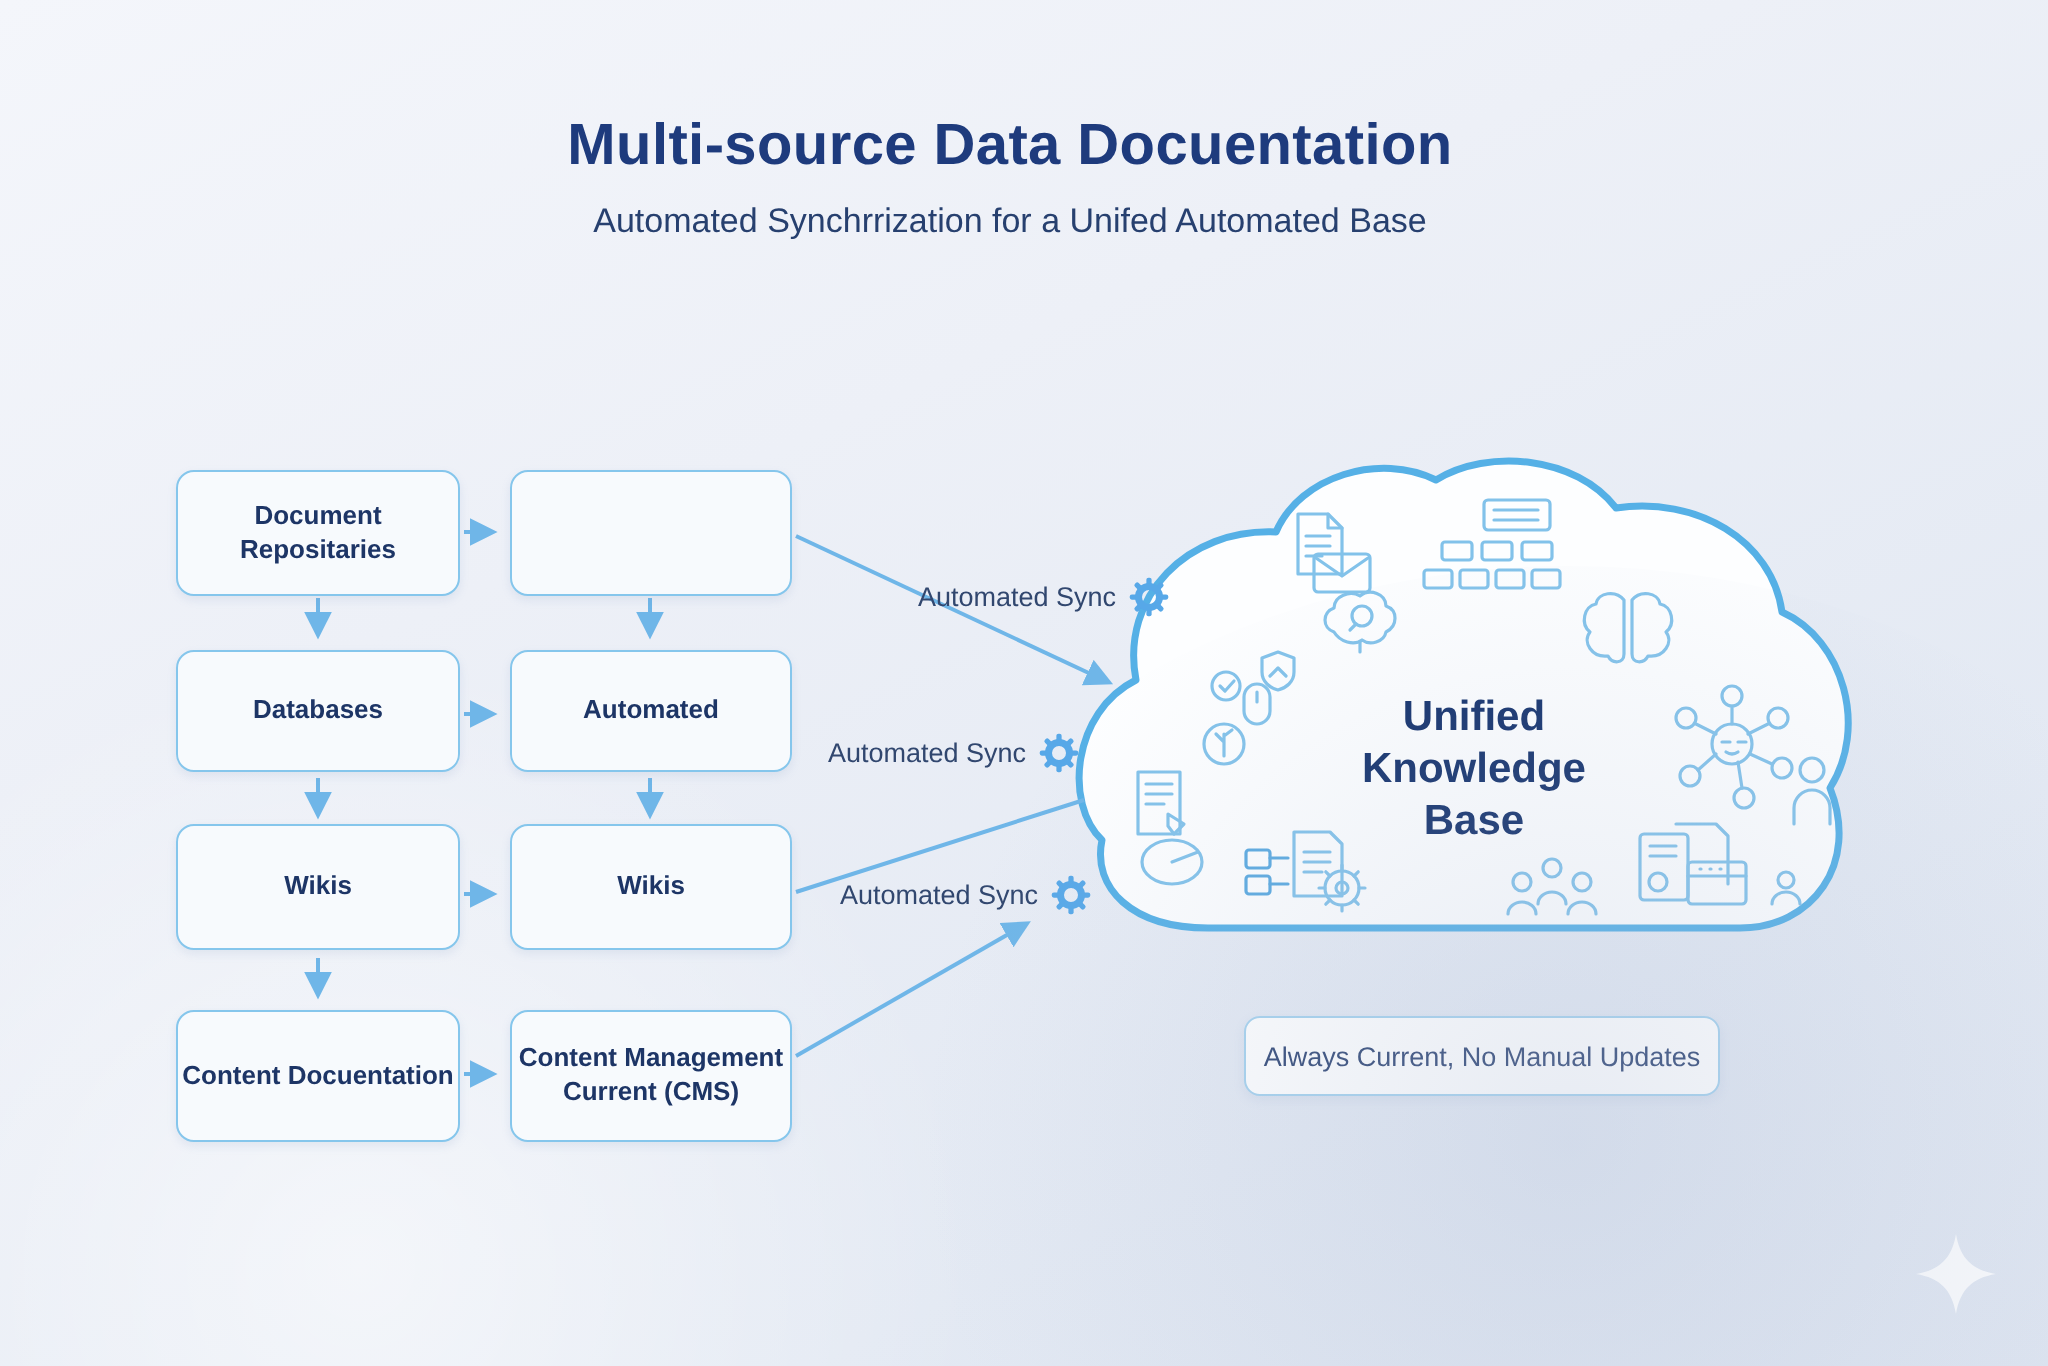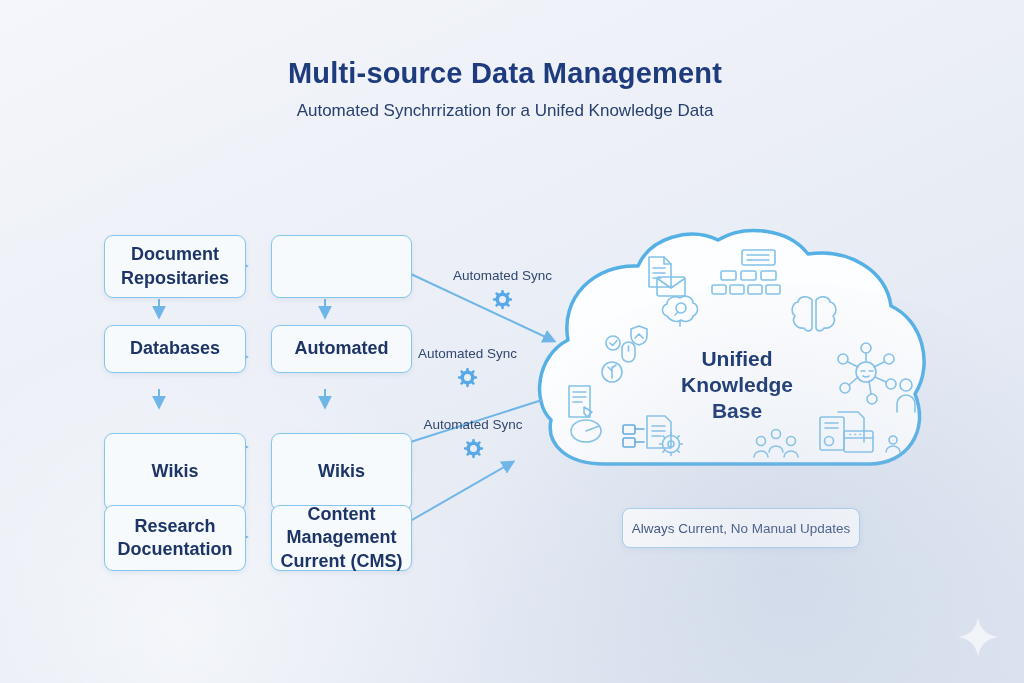--- a/index.html
+++ b/index.html
@@ -23,55 +23,54 @@
     font-size:29px;font-weight:bold;color:#1e3b7d;letter-spacing:0.2px;
   }
   .subtitle{
     position:absolute;left:0;right:14px;top:101px;text-align:center;
     font-size:17px;color:#27406f;
   }
   .box{
     position:absolute;box-sizing:border-box;display:flex;align-items:center;justify-content:center;
     text-align:center;padding:4px 0;
     background:#f7fafd;border:1.5px solid #85c6ec;border-radius:9px;
-    color:#1d3566;font-size:18px;font-weight:bold;line-height:1.3;
+    color:#1d3566;font-size:13px;font-weight:bold;line-height:1.3;
     box-shadow:0 2px 5px rgba(110,140,190,0.14);
-    margin-left:16px;
   }
   .c1{left:88px;width:142px;}
   .c2{left:255px;width:141px;}
   .r1{top:235px;height:63px;}
-  .r2{top:325px;height:48px;justify-content:center;}
-  .r3{top:433px;height:78px;}
+  .r2{top:325px;height:61px;justify-content:center;}
+  .r3{top:412px;height:63px;}
   .r4{top:505px;height:66px;}
   .sync{
     position:absolute;display:flex;align-items:center;justify-content:flex-end;gap:6px;
-    color:#31476f;font-size:13.5px;height:24px;flex-direction:column;
+    color:#31476f;font-size:13.5px;height:24px;
   }
   .sync svg{flex:0 0 auto;}
   .cloud-text{
     position:absolute;left:637px;top:346px;width:200px;text-align:center;
     color:#12306b;font-size:21px;font-weight:bold;line-height:26px;
   }
   .badge{
     position:absolute;left:622px;top:508px;width:238px;height:40px;box-sizing:border-box;
     display:flex;align-items:center;justify-content:center;text-align:center;
     background:#ffffff;border:1.5px solid #a5d2ee;border-radius:8px;
     color:#2e4574;font-size:13.5px;box-shadow:0 2px 6px rgba(110,140,190,0.12);
   }
   .sparkle{position:absolute;left:956px;top:615px;width:44px;height:44px;}
   svg.overlay{position:absolute;left:0;top:0;pointer-events:none;}
 </style>
 </head>
 <body>
 
 <div class="stage">
 
-  <div class="title">Multi-source Data Management</div>
-  <div class="subtitle">Automated Synchrrization for a Unifed Knowledge Data</div>
+  <div class="title">Multi-source Data Docuentation</div>
+  <div class="subtitle">Automated Synchrrization for a Unifed Automated Base</div>
 
   <svg class="overlay" width="1024" height="683" viewBox="0 0 1024 683">
     <defs>
       <marker id="arr" viewBox="0 0 10 10" refX="8" refY="5" markerWidth="7" markerHeight="7" orient="auto-start-reverse">
         <path d="M0 0 L10 5 L0 10 z" fill="#6fb6e8"></path>
       </marker>
     </defs>
 
     <path d="M 604 464 C 566 464 546 444 551 420 C 532 402 536 356 568 340 C 560 298 594 264 638 266 C 650 238 690 226 718 240 C 744 224 788 228 808 254 C 848 248 886 270 891 306 C 922 320 934 364 915 394 C 930 432 906 464 870 464 Z" fill="#fdfeff" stroke="#55b0e6" stroke-width="3.5" stroke-linejoin="round"></path>
 
@@ -198,21 +197,21 @@
   <div class="box c1 r1">
       <span>Document Repositaries</span>
     </div>
   <div class="box c1 r2">
       <span>Databases</span>
     </div>
   <div class="box c1 r3">
       <span>Wikis</span>
     </div>
   <div class="box c1 r4">
-      <span>Research Docuentation</span>
+      <span>Content Docuentation</span>
     </div>
 
   <div class="box c2 r1">
       <span></span>
     </div>
   <div class="box c2 r2">
       <span>Automated</span>
     </div>
   <div class="box c2 r3">
       <span>Wikis</span>

